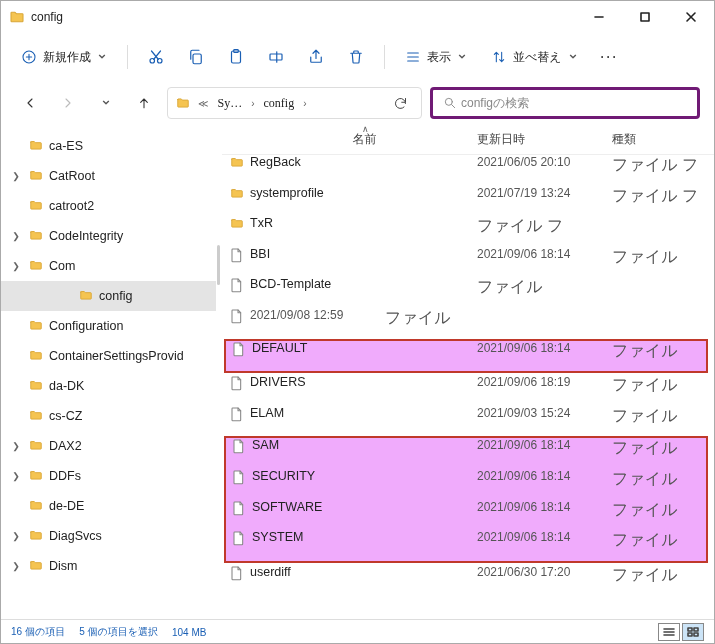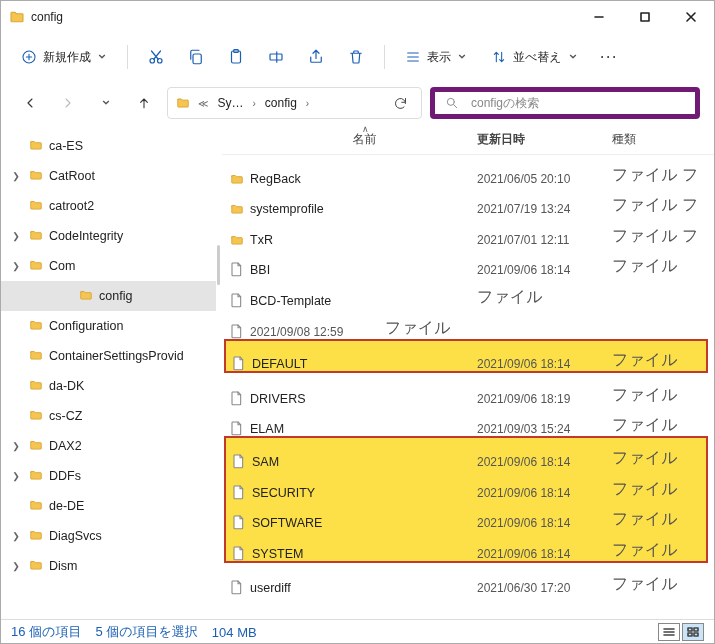--- a/index.html
+++ b/index.html
@@ -21,62 +21,62 @@
 .toolbar svg { stroke: #1a5fb4; }
 .chip svg.chev { stroke: #555; width: 10px; height: 10px; }
 .chip .plus { stroke: #1a5fb4; }
 .dots { letter-spacing: 2px; font-weight: bold; color: #444; }
 
 
 .navrow { height: 44px; display: flex; align-items: center; padding: 0 14px; gap: 8px; }
 .navbtn { width: 30px; height: 30px; display: flex; align-items: center; justify-content: center; color: #555; border-radius: 4px; }
 .navbtn.disabled { color: #bbb; }
 .addrbox { flex: 1; height: 32px; border: 1px solid #ddd; border-radius: 4px; display: flex; align-items: center; padding: 0 6px; gap: 4px; font-size: 12px; }
-.addrbox .crumb { padding: 2px 3px; }
+.addrbox .crumb { padding: 2px 3px; font-family: Liberation Serif, serif; }
 .addrbox .chev { color: #666; font-size: 10px; padding: 0 2px; }
 .addrbox .refresh { margin-left: auto; }
-.searchbox { width: 270px; height: 32px; border: 5px solid #701a75; border-radius: 4px; display: flex; align-items: center; padding: 0 10px; gap: 12px; color: #888; }
+.searchbox { width: 270px; height: 32px; border: 3px solid #701a75; border-radius: 4px; display: flex; align-items: center; padding: 0 10px; gap: 4px; color: #888; }
 .searchbox svg { stroke: #888; width: 14px; height: 14px; }
 
 
 .main { display: flex; height: 494px; }
 .tree { width: 215px; overflow: hidden; padding-top: 6px; border-right: 0; }
 .treeitem { display: flex; align-items: center; height: 30px; padding-left: 8px; gap: 4px; font-size: 12.5px; }
 .treeitem .exp { width: 14px; text-align: center; color: #666; font-size: 9px; }
 .treeitem.noexp .exp { visibility: hidden; }
 .treeitem.d1 { }
 .treeitem.d2 { padding-left: 58px; }
 .treeitem.sel { background: #e4e4e4; }
 .folder-ico { width: 18px; height: 14px; }
 
 .vsplit { width: 6px; background: transparent; position: relative; }
 .vsplit::after { content: ""; position: absolute; left: 1px; top: 120px; width: 3px; height: 40px; background: #ccc; border-radius: 2px; }
 
 .content { flex: 1; display: flex; flex-direction: column; }
 .colhdr { height: 30px; display: flex; align-items: center; font-size: 12px; color: #444; border-bottom: 1px solid #eee; position: relative; }
 .colhdr .c-name { width: 255px; padding-left: 30px; text-align: center; }
-.colhdr .c-date { width: 135px; font-weight: bold; }
+.colhdr .c-date { width: 135px; }
 .colhdr .c-type { flex: 1; }
 .colhdr .sortmark { position: absolute; left: 140px; top: -1px; font-size: 9px; color: #666; }
 
 .filelist { flex: 1; overflow: hidden; }
-.row { height: 30.6px; display: flex; align-items: flex-end; font-size: 12.5px; padding-left: 6px; }
+.row { height: 30.6px; display: flex; align-items: flex-start; font-size: 12.5px; padding-left: 6px; }
 .row .ico { width: 22px; display: flex; align-items: center; }
 .row .name { width: 227px; }
 .row .date { width: 135px; color: #555; font-size: 12px; }
 .row .type { flex: 1; color: #555; font-size: 16px; }
-.row.sel { background: #fde047; }
+.row.sel { background: #f0abfc; }
 .hlgroup { border: 2px solid #c0392b; margin: 0 6px 2px 2px; }
 .hlgroup .row { padding-left: 4px; }
 .hlgroup .row .name { width: 225px; }
 
 .file-ico { width: 16px; height: 16px; }
 
 
-.status { height: 24px; border-top: 1px solid #ddd; display: flex; align-items: center; padding: 12px 10px; font-size: 13px; color: #1a5fb4; gap: 14px; }
+.status { height: 24px; border-top: 1px solid #ddd; display: flex; align-items: center; padding: 12px 10px; font-size: 10px; color: #1a5fb4; gap: 14px; }
 .status .s { color: #1a5fb4; }
 .status .viewbtns { margin-left: auto; display: flex; gap: 2px; }
 .vbtn { width: 22px; height: 18px; border: 1px solid #888; display: flex; align-items: center; justify-content: center; }
 .vbtn.active { background: #cce4f7; }
 
 svg { fill: none; stroke-width: 1.6; stroke-linecap: round; stroke-linejoin: round; }
 </style>
 </head>
 <body>
 
@@ -357,21 +357,20 @@
           <span class="date">2021/07/19 13:24</span>
           <span class="type">ファイル フ</span>
         </div>
         <div class="row">
           <span class="ico">
             <svg class="folder-ico" viewBox="0 0 24 24">
               <path d="M3 7a1 1 0 011-1h5l2 2h9a1 1 0 011 1v9a1 1 0 01-1 1H4a1 1 0 01-1-1V7z" fill="#f5c451" stroke="#d9a738"></path>
             </svg>
           </span>
           <span class="name">TxR</span>
-          <span class="date">2021/07/01 12:11</span>
           <span class="type">ファイル フ</span>
         </div>
         <div class="row">
           <span class="ico">
             <svg class="file-ico" viewBox="0 0 24 24">
               <path d="M7 3h8l4 4v14a1 1 0 01-1 1H7a1 1 0 01-1-1V4a1 1 0 011-1z" fill="#fff" stroke="#888"></path>
               <path d="M15 3v4h4" stroke="#888"></path>
             </svg>
           </span>
           <span class="name">BBI</span>

